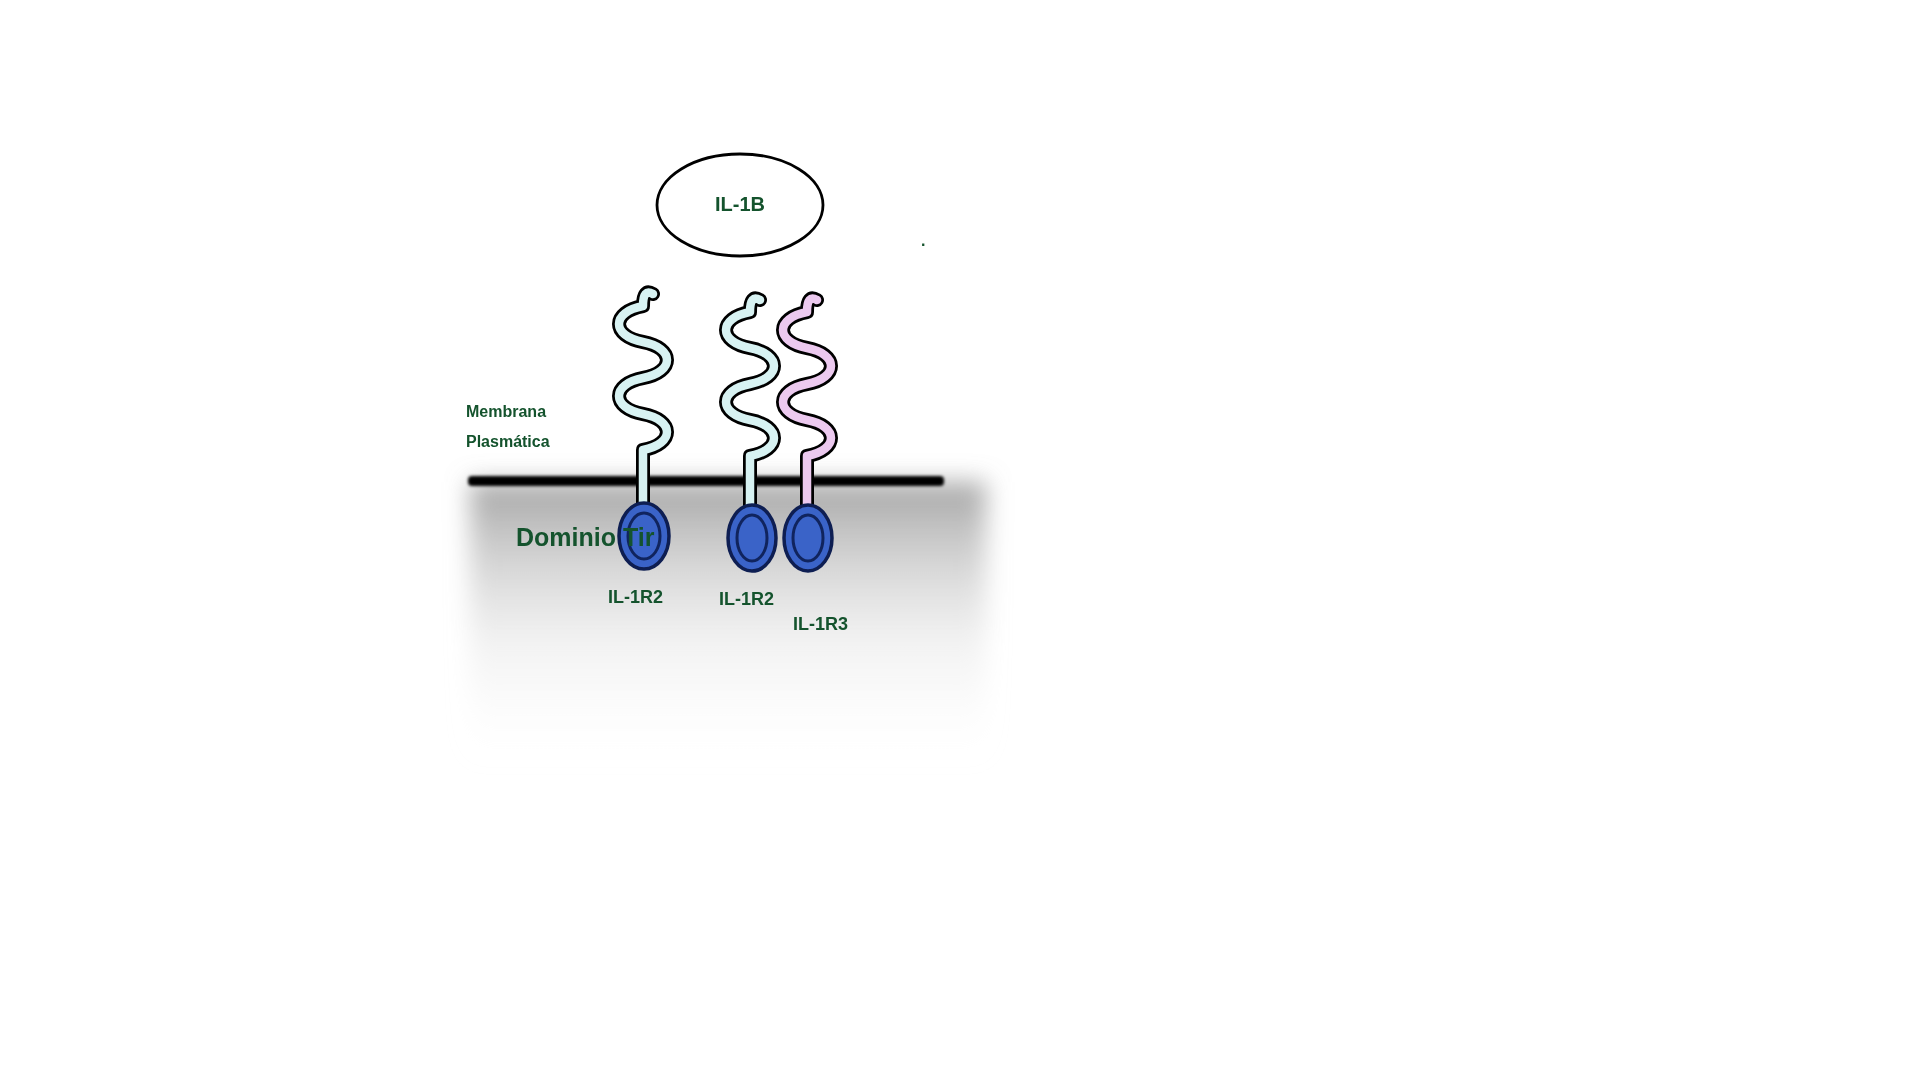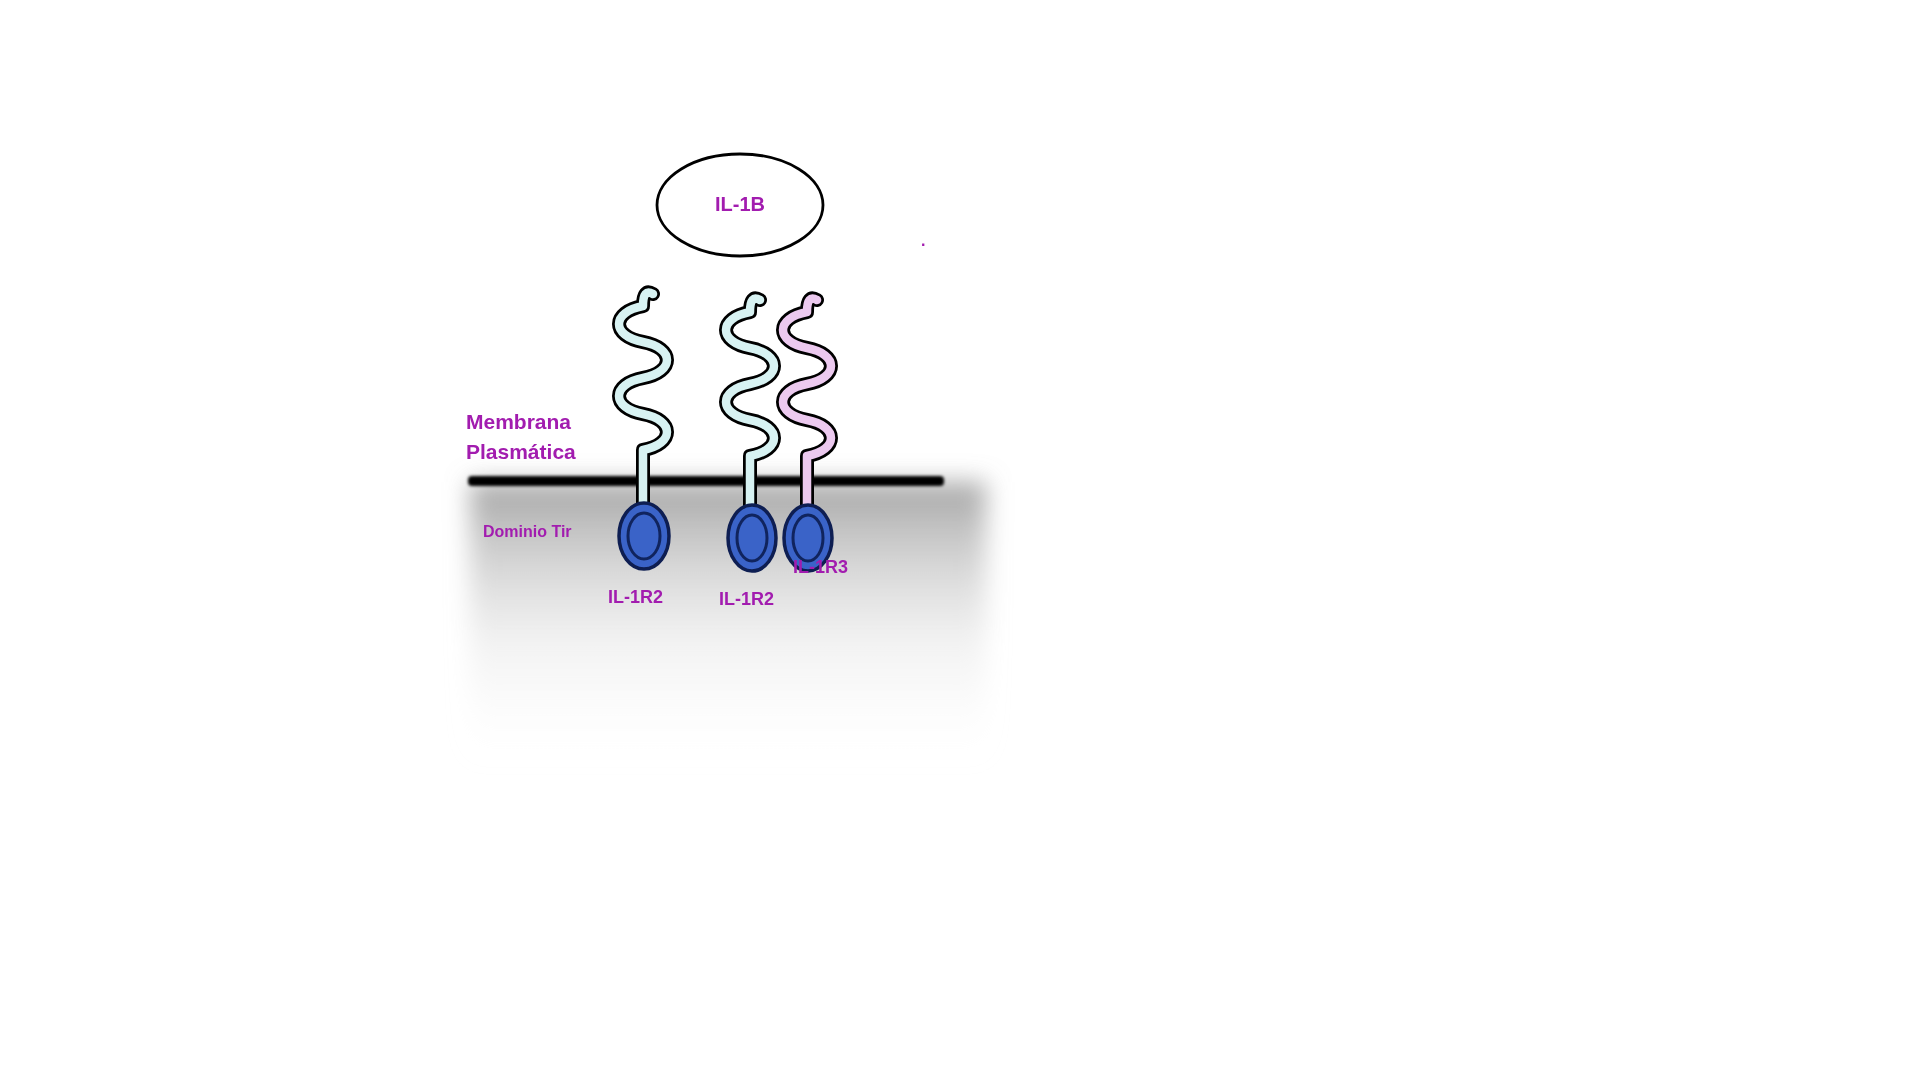--- a/index.html
+++ b/index.html
@@ -19,48 +19,48 @@
   }
   svg.diagram {
     position: absolute;
     left: 0;
     top: 0;
     width: 1920px;
     height: 1080px;
   }
   .lbl {
     position: absolute;
-    color: #a21caf;
+    color: #14532d;
     font-weight: bold;
     white-space: nowrap;
   }
   .lbl-ligand {
     left: 657px;
     top: 193px;
     width: 166px;
     text-align: center;
     font-size: 20px;
   }
   .lbl-membrane {
     left: 466px;
-    top: 407px;
-    font-size: 21px;
+    top: 397px;
+    font-size: 16px;
     line-height: 30px;
   }
   .lbl-dominio {
-    left: 483px;
+    left: 516px;
     top: 523px;
-    font-size: 16px;
+    font-size: 25px;
   }
   .lbl-receptor {
     font-size: 18px;
   }
   .lbl-r1 { left: 608px; top: 587px; }
   .lbl-r2 { left: 719px; top: 589px; }
-  .lbl-r3 { left: 793px; top: 557px; }
+  .lbl-r3 { left: 793px; top: 614px; }
   .lbl-dot {
     left: 921px;
     top: 232px;
     font-size: 16px;
     font-weight: bold;
   }
 </style>
 </head>
 <body>
 

